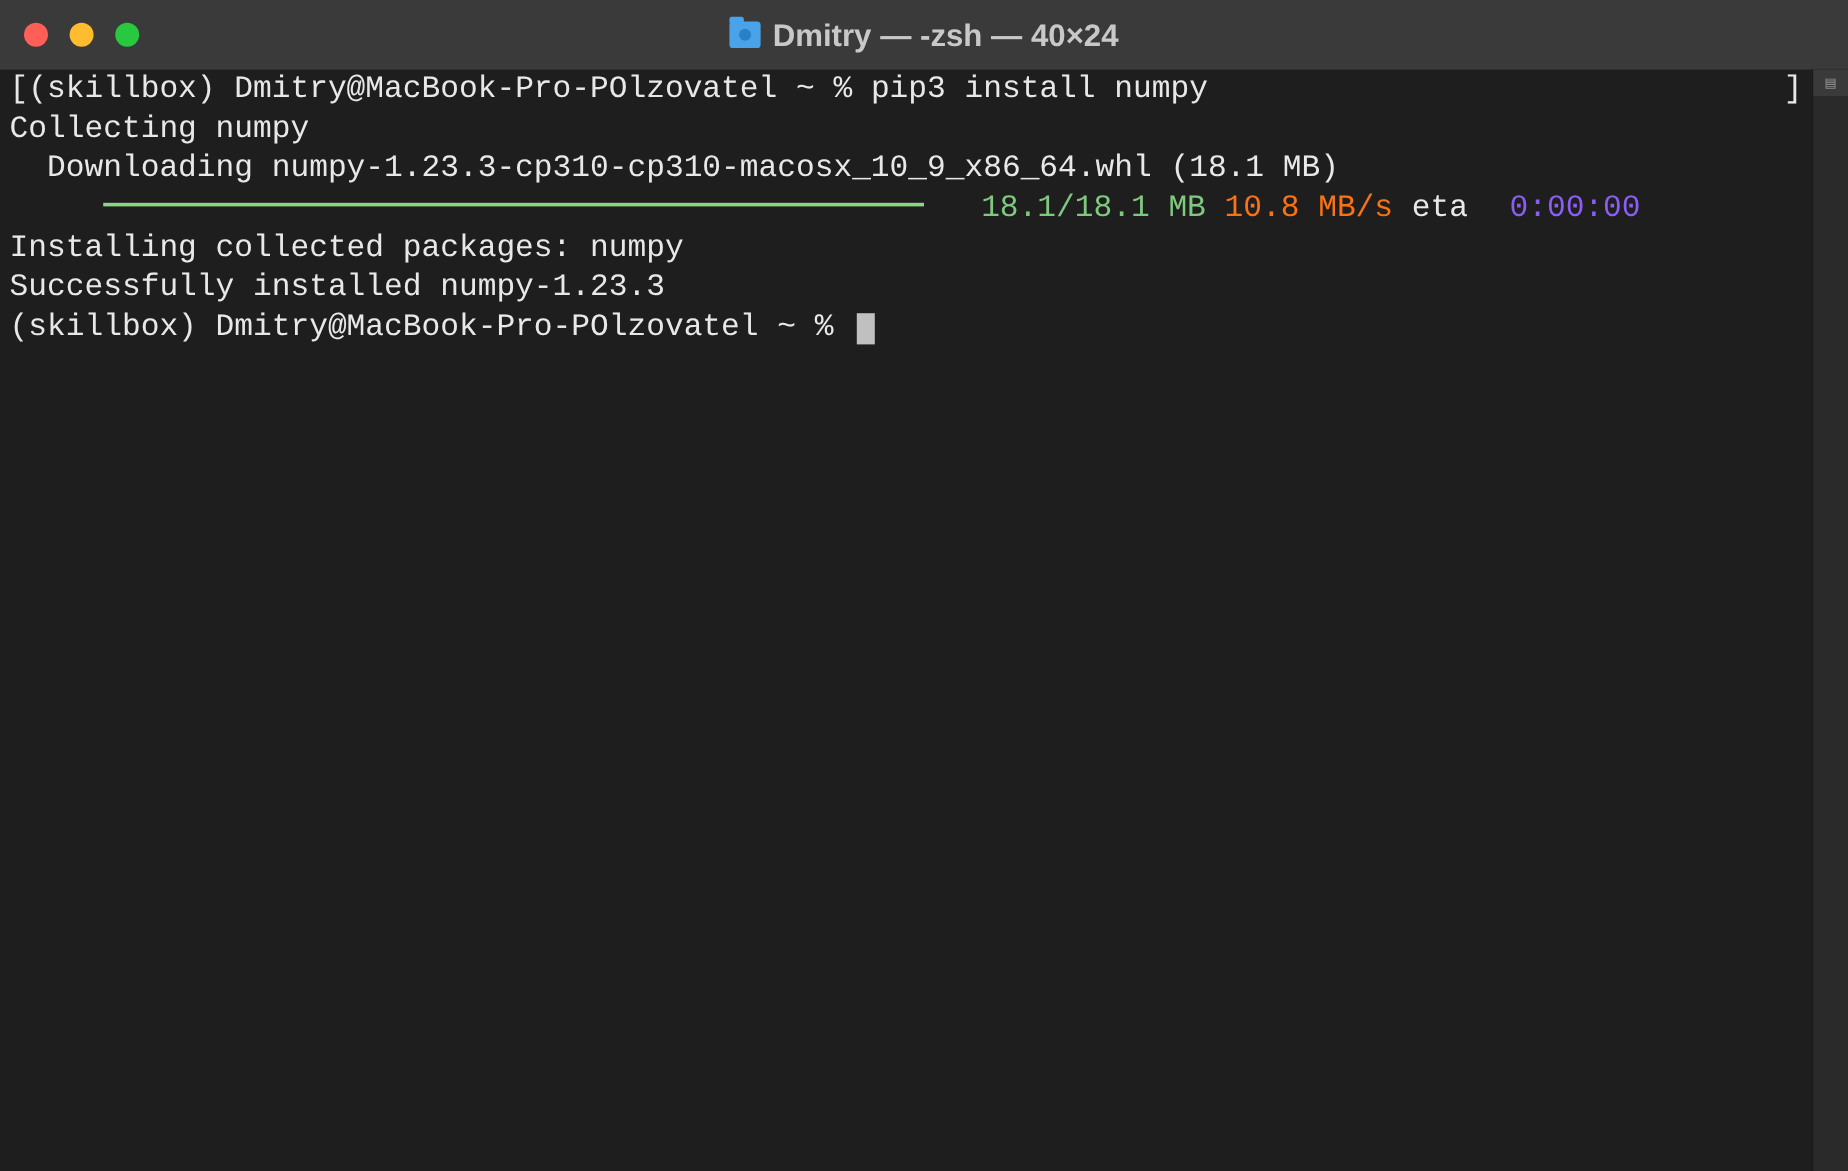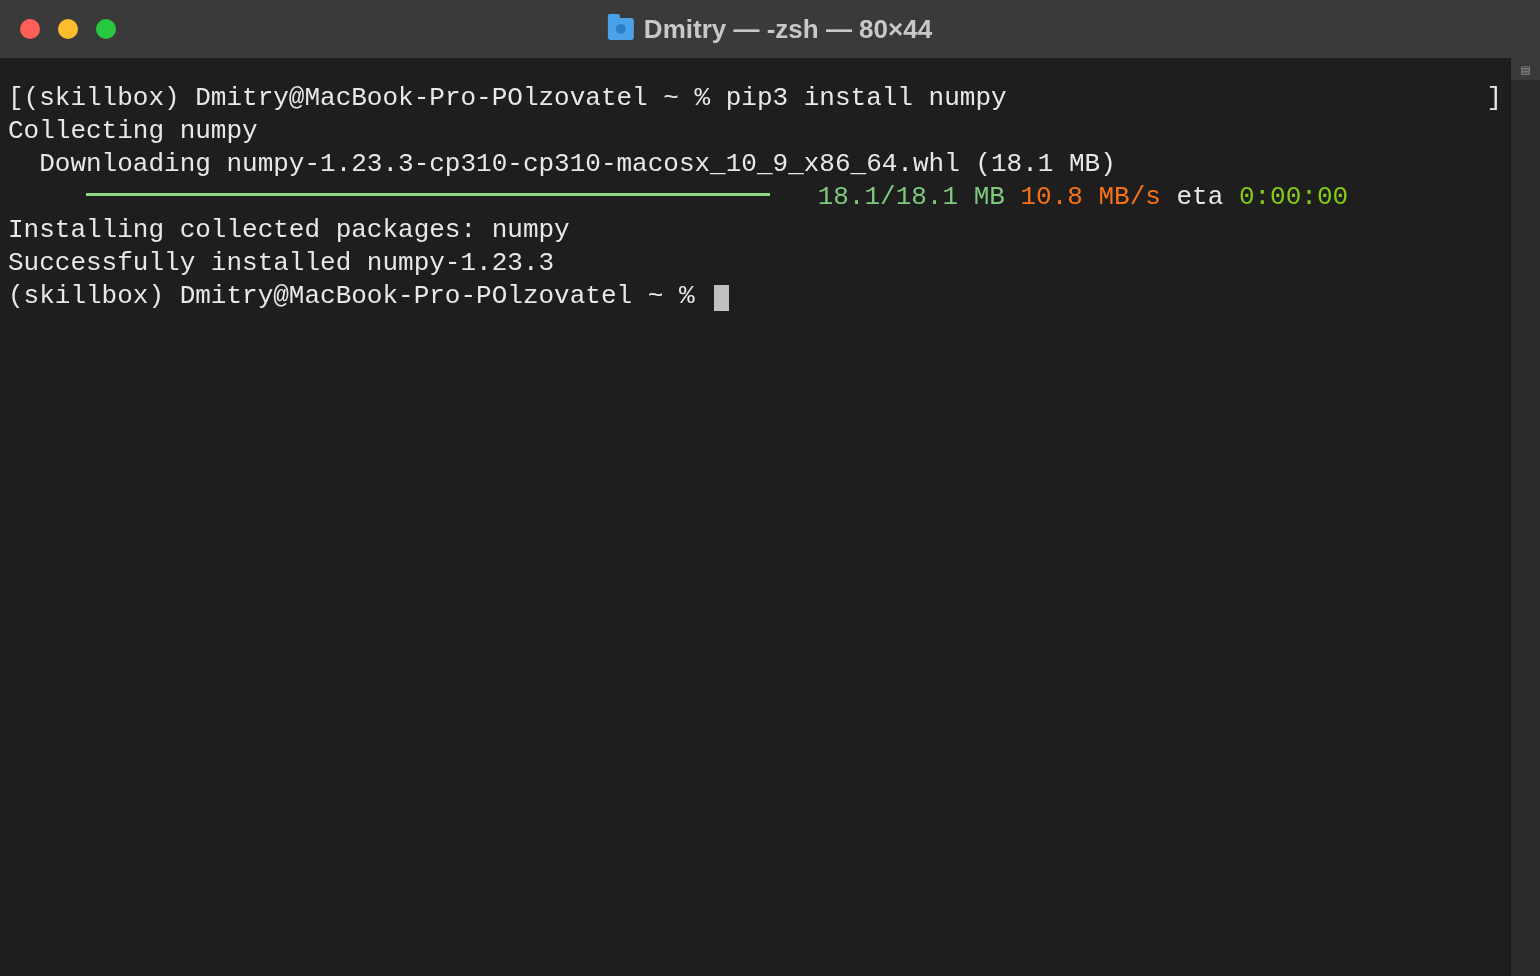--- a/index.html
+++ b/index.html
@@ -85,21 +85,21 @@
       background: #2a7fc9;
       border-radius: 50%;
     }
     .terminal-body {
       flex: 1;
       display: flex;
       background: #1e1e1e;
     }
     .terminal-content {
       flex: 1;
-      padding: 24px 8px;
+      padding: 0 8px;
       color: #e8e8e8;
       white-space: pre;
       line-height: 1.27;
       overflow: hidden;
     }
     .scrollbar-area {
       width: 30px;
       background: #2a2a2a;
       position: relative;
       border-left: 1px solid #1a1a1a;
@@ -116,21 +116,21 @@
     }
     .progress-bar-segment {
       display: inline-block;
       height: 3px;
       background: #8bd77f;
       vertical-align: middle;
       margin-top: -6px;
     }
     .green-text { color: #7fc97f; margin-left: 32px; }
     .red-text { color: #f97316; }
-    .cyan-text { color: #84cc16; }
+    .cyan-text { color: #8b5cf6; margin-left: 19px; }
     .cursor {
       display: inline-block;
       width: 15px;
       height: 26px;
       background: #c0c0c0;
       vertical-align: text-bottom;
       margin-left: 4px;
     }
     .line {
       display: block;
@@ -141,21 +141,21 @@
 
 <div class="window">
   <div class="titlebar">
     <div class="traffic-lights">
       <div class="traffic-light tl-close"></div>
       <div class="traffic-light tl-minimize"></div>
       <div class="traffic-light tl-maximize"></div>
     </div>
     <div class="title-container">
       <span class="title-folder-icon"></span>
-      <span>Dmitry — -zsh — 80×44</span>
+      <span>Dmitry — -zsh — 40×24</span>
     </div>
   </div>
   <div class="terminal-body">
     <div class="terminal-content"><span class="line"><span>[</span><span>(skillbox) Dmitry@MacBook-Pro-POlzovatel ~ % </span><span>pip3 install numpy</span><span style="float:right;">]</span></span><span class="line">Collecting numpy</span><span class="line">  Downloading numpy-1.23.3-cp310-cp310-macosx_10_9_x86_64.whl (18.1 MB)</span><span class="line"><span>     </span><span class="progress-bar-segment" style="width:684px;"></span><span> </span><span class="green-text">18.1/18.1 MB</span><span class="red-text"> 10.8 MB/s</span><span> eta </span><span class="cyan-text">0:00:00</span></span><span class="line">Installing collected packages: numpy</span><span class="line">Successfully installed numpy-1.23.3</span><span class="line"><span>(skillbox) Dmitry@MacBook-Pro-POlzovatel ~ % </span><span class="cursor"></span></span></div>
     <div class="scrollbar-area">
       <div class="scrollbar-arrow">▤</div>
     </div>
   </div>
 </div>
 

